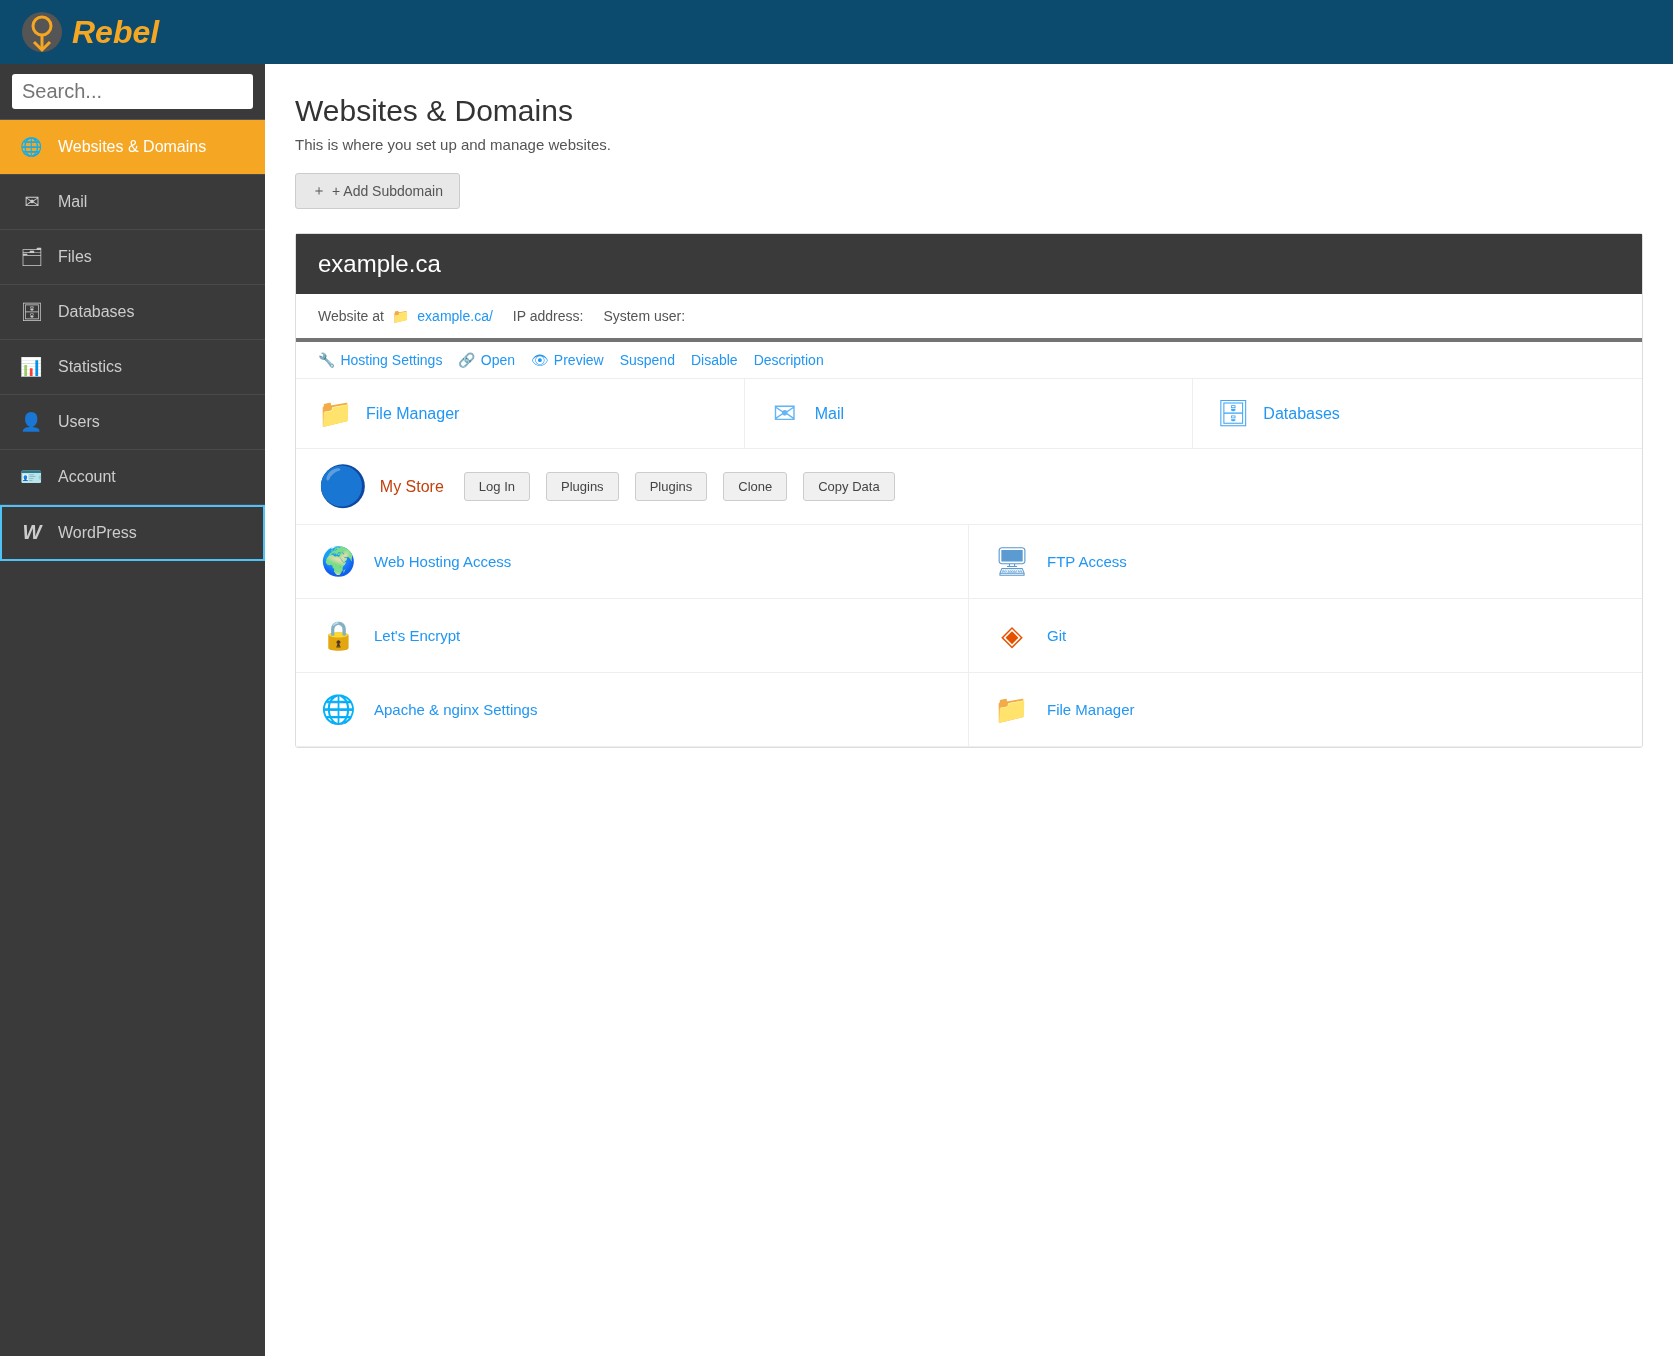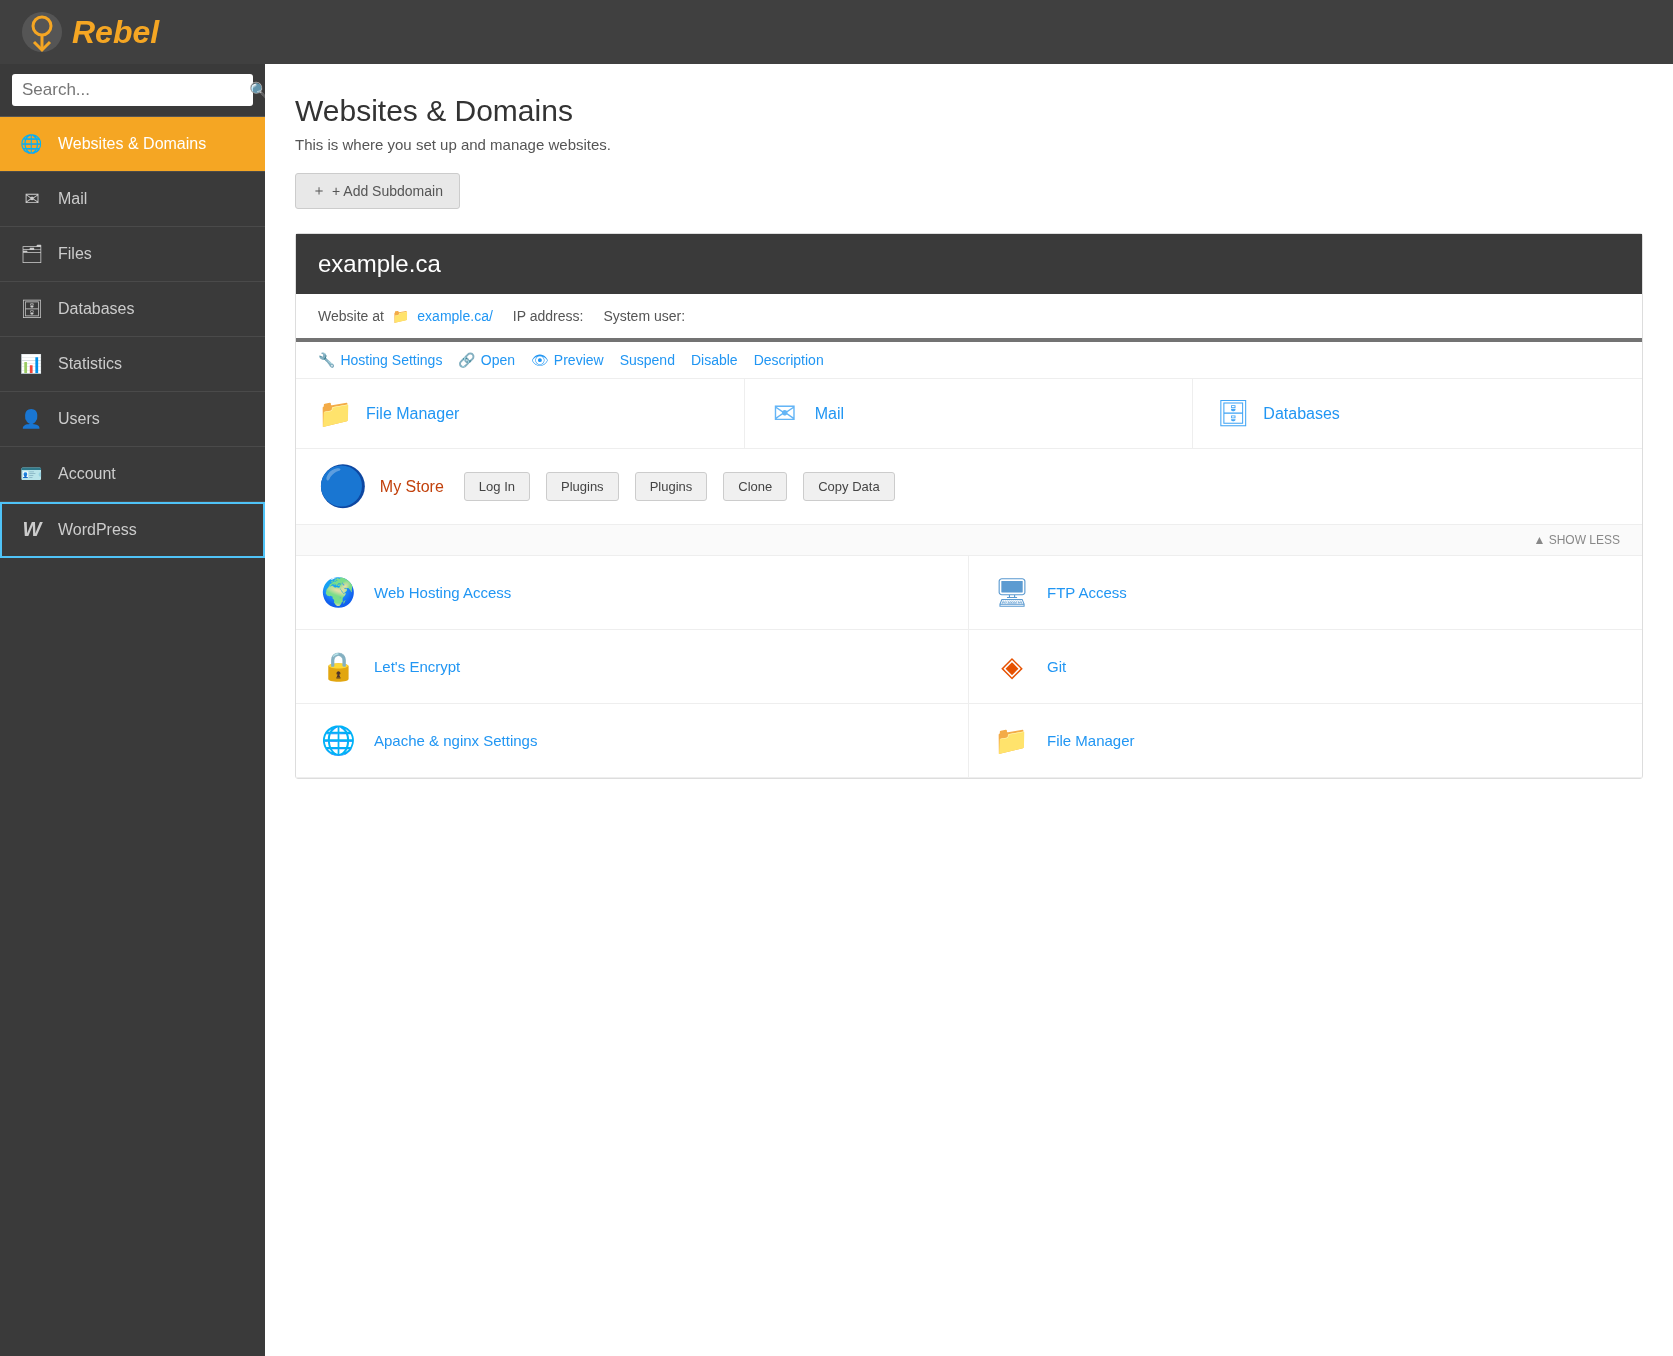--- a/index.html
+++ b/index.html
@@ -1,20 +1,20 @@
 <!DOCTYPE html>
 <html><head>
   <meta charset="utf-8">
   <style>
     * { box-sizing: border-box; margin: 0; padding: 0; }
     body { font-family: Arial, sans-serif; display: flex; flex-direction: column; height: 100vh; background: #f0f0f0; }
 
     
     .header {
-      background: #404040;
+      background: #0c4a6e;
       padding: 20px 20px;
       display: flex;
       align-items: center;
       height: 64px;
       flex-shrink: 0;
     }
     .logo {
       display: flex;
       align-items: center;
       gap: 8px;
@@ -56,21 +56,21 @@
       display: flex;
       align-items: center;
       background: white;
       border-radius: 3px;
       padding: 6px 10px;
       gap: 6px;
     }
     .search-input {
       border: none;
       outline: none;
-      font-size: 17px;
+      font-size: 20px;
       color: #8b5cf6;
       flex: 1;
       background: transparent;
     }
     .search-icon-unicode {
       color: #999;
       font-size: 16px;
     }
 
     .nav-item {
@@ -412,23 +412,20 @@
       <div class="wp-section">
         <span class="wp-icon" style="font-size:40px;">🔵</span>
         <a class="wp-link" href="#">My Store</a>
         <button class="wp-btn">Log In</button>
         <button class="wp-btn">Plugins</button>
         <button class="wp-btn">Plugins</button>
         <button class="wp-btn">Clone</button>
         <button class="wp-btn">Copy Data</button>
       </div>
 
-      <div class="show-less">
-        <span>▲ SHOW LESS</span>
-      </div>
 
       <div class="bottom-tools">
         <div class="bottom-tool-item">
           <span class="bottom-tool-icon" style="font-size:28px;">🌍</span>
           <a class="bottom-tool-name" href="#">Web Hosting Access</a>
         </div>
         <div class="bottom-tool-item">
           <span class="bottom-tool-icon" style="font-size:28px; color:#5c9bd1;">🖥</span>
           <a class="bottom-tool-name" href="#">FTP Access</a>
         </div>

